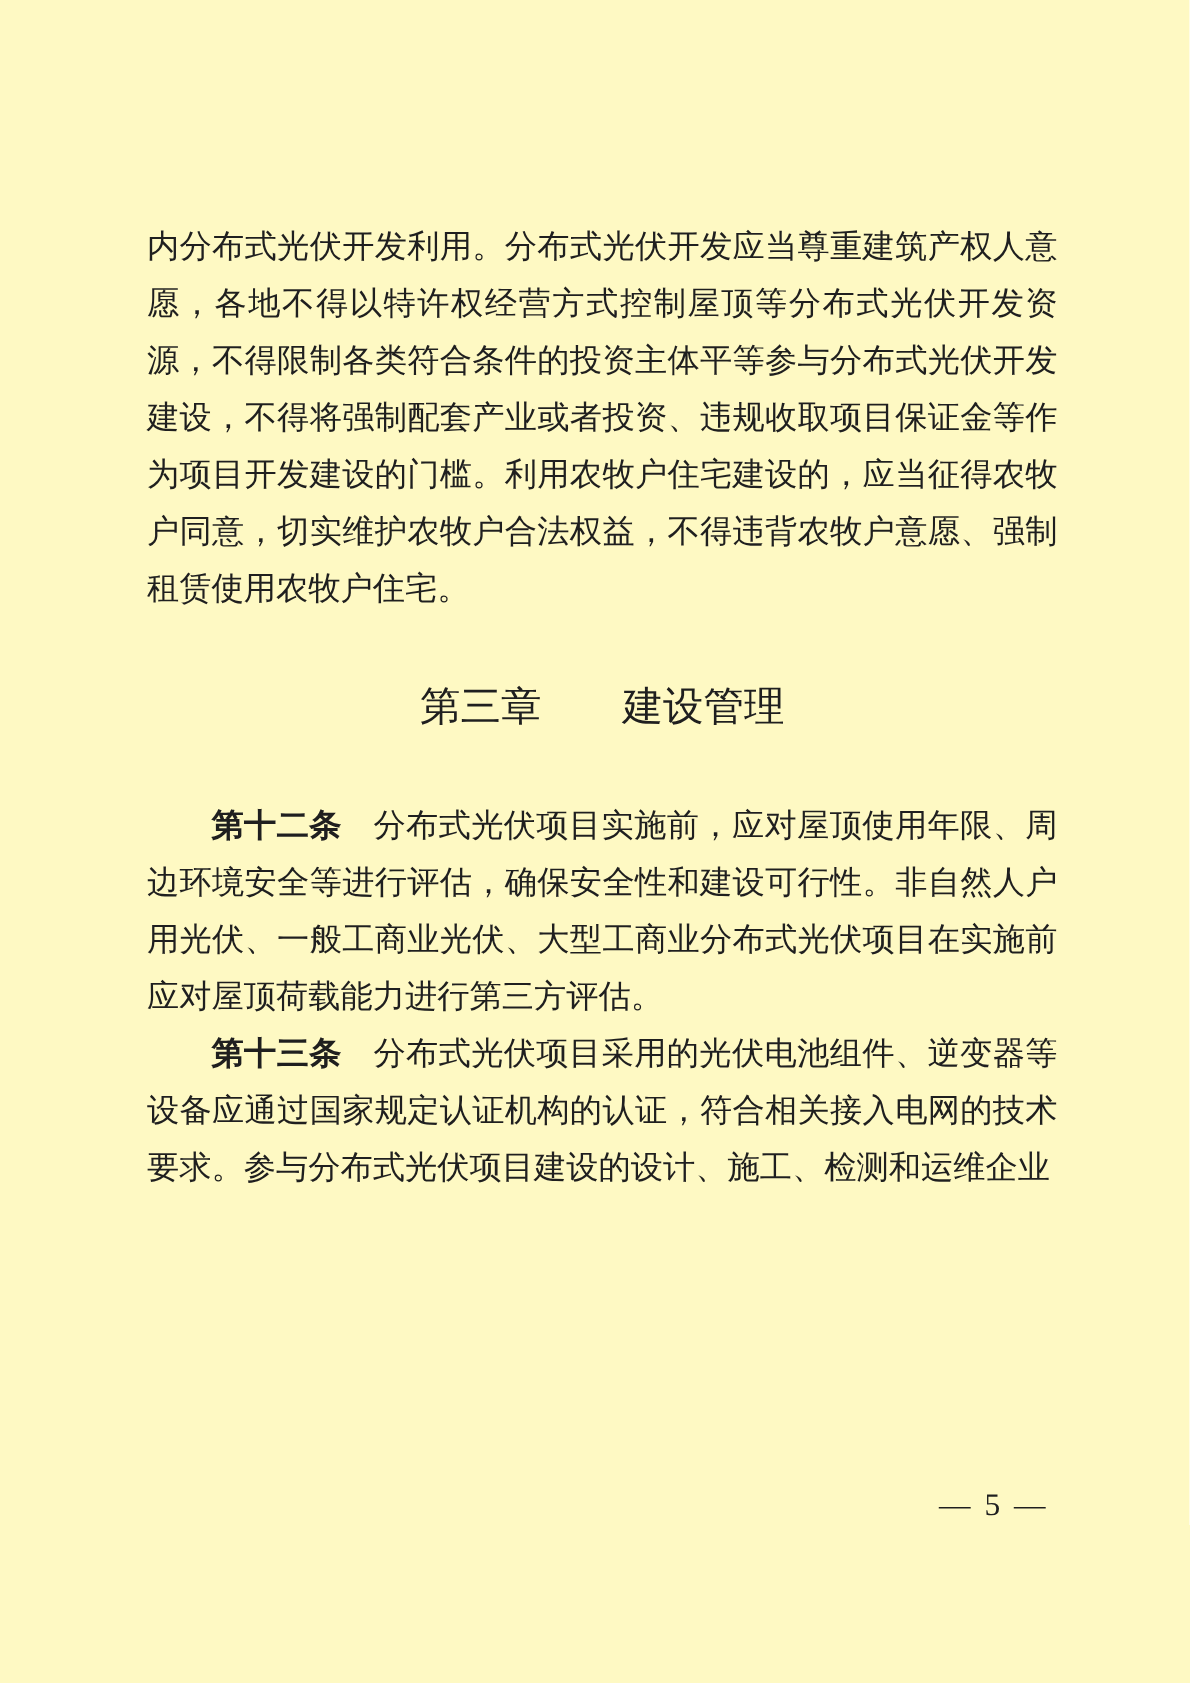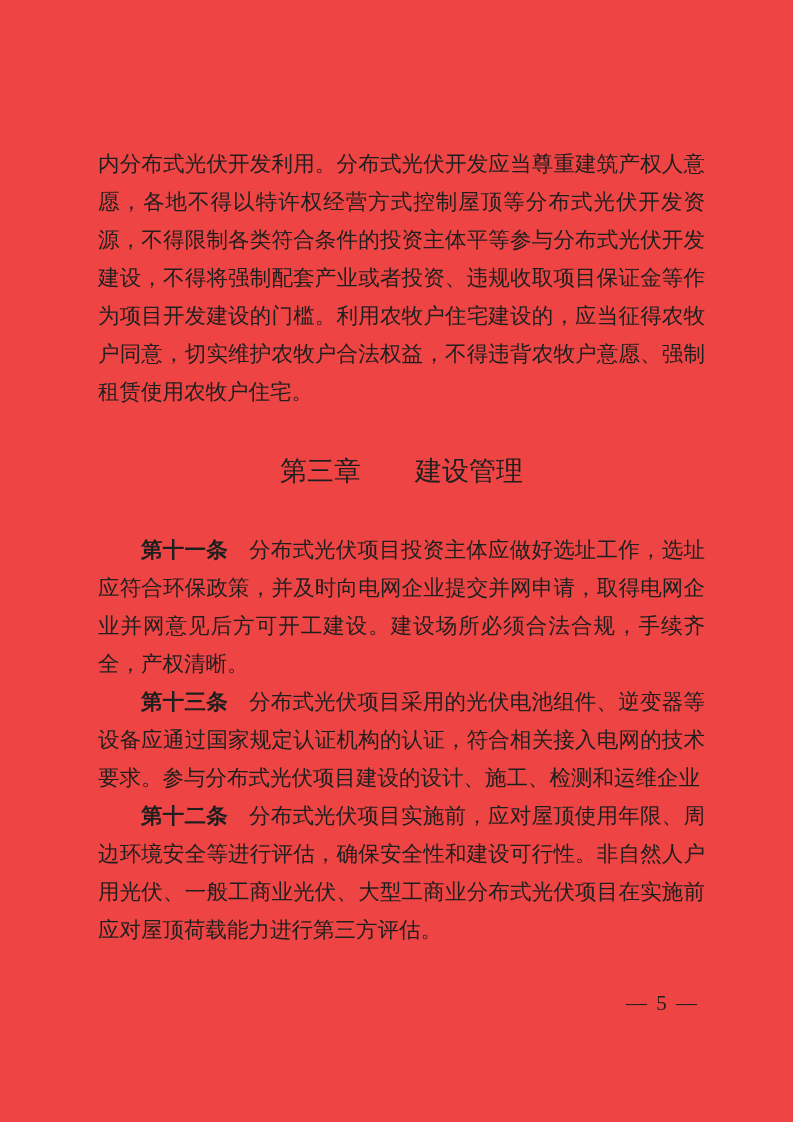--- a/index.html
+++ b/index.html
@@ -4,21 +4,21 @@
   <style>
     html, body {
       margin: 0;
       padding: 0;
       background: #ffffff;
     }
     .page {
       position: relative;
       width: 793px;
       height: 1122px;
-      background: #ef4444;
+      background: #fef9c3;
       overflow: hidden;
       font-family: "Liberation Serif", "DejaVu Serif", serif;
       color: #1f1f1f;
     }
     .content {
       position: absolute;
       left: 98px;
       top: 145px;
       width: 607px;
     }
@@ -57,22 +57,21 @@
 </head>
 <body>
 
 <div class="page">
   <div class="content">
 
     <p class="body-para intro">内分布式光伏开发利用。分布式光伏开发应当尊重建筑产权人意愿，各地不得以特许权经营方式控制屋顶等分布式光伏开发资源，不得限制各类符合条件的投资主体平等参与分布式光伏开发建设，不得将强制配套产业或者投资、违规收取项目保证金等作为项目开发建设的门槛。利用农牧户住宅建设的，应当征得农牧户同意，切实维护农牧户合法权益，不得违背农牧户意愿、强制租赁使用农牧户住宅。</p>
 
     <h2 class="chapter">第三章　　建设管理</h2>
 
-    <p class="body-para article"><span class="art-num">第十一条</span><span>分布式光伏项目投资主体应做好选址工作，选址应符合环保政策，并及时向电网企业提交并网申请，取得电网企业并网意见后方可开工建设。建设场所必须合法合规，手续齐全，产权清晰。</span></p>
+
+    <p class="body-para article"><span class="art-num">第十二条</span><span>分布式光伏项目实施前，应对屋顶使用年限、周边环境安全等进行评估，确保安全性和建设可行性。非自然人户用光伏、一般工商业光伏、大型工商业分布式光伏项目在实施前应对屋顶荷载能力进行第三方评估。</span></p>
 
     <p class="body-para article"><span class="art-num">第十三条</span><span>分布式光伏项目采用的光伏电池组件、逆变器等设备应通过国家规定认证机构的认证，符合相关接入电网的技术要求。参与分布式光伏项目建设的设计、施工、检测和运维企业</span></p>
-
-    <p class="body-para article"><span class="art-num">第十二条</span><span>分布式光伏项目实施前，应对屋顶使用年限、周边环境安全等进行评估，确保安全性和建设可行性。非自然人户用光伏、一般工商业光伏、大型工商业分布式光伏项目在实施前应对屋顶荷载能力进行第三方评估。</span></p>
 
   </div>
 
   <div class="page-num">— 5 —</div>
 </div>
 
 </body></html>

